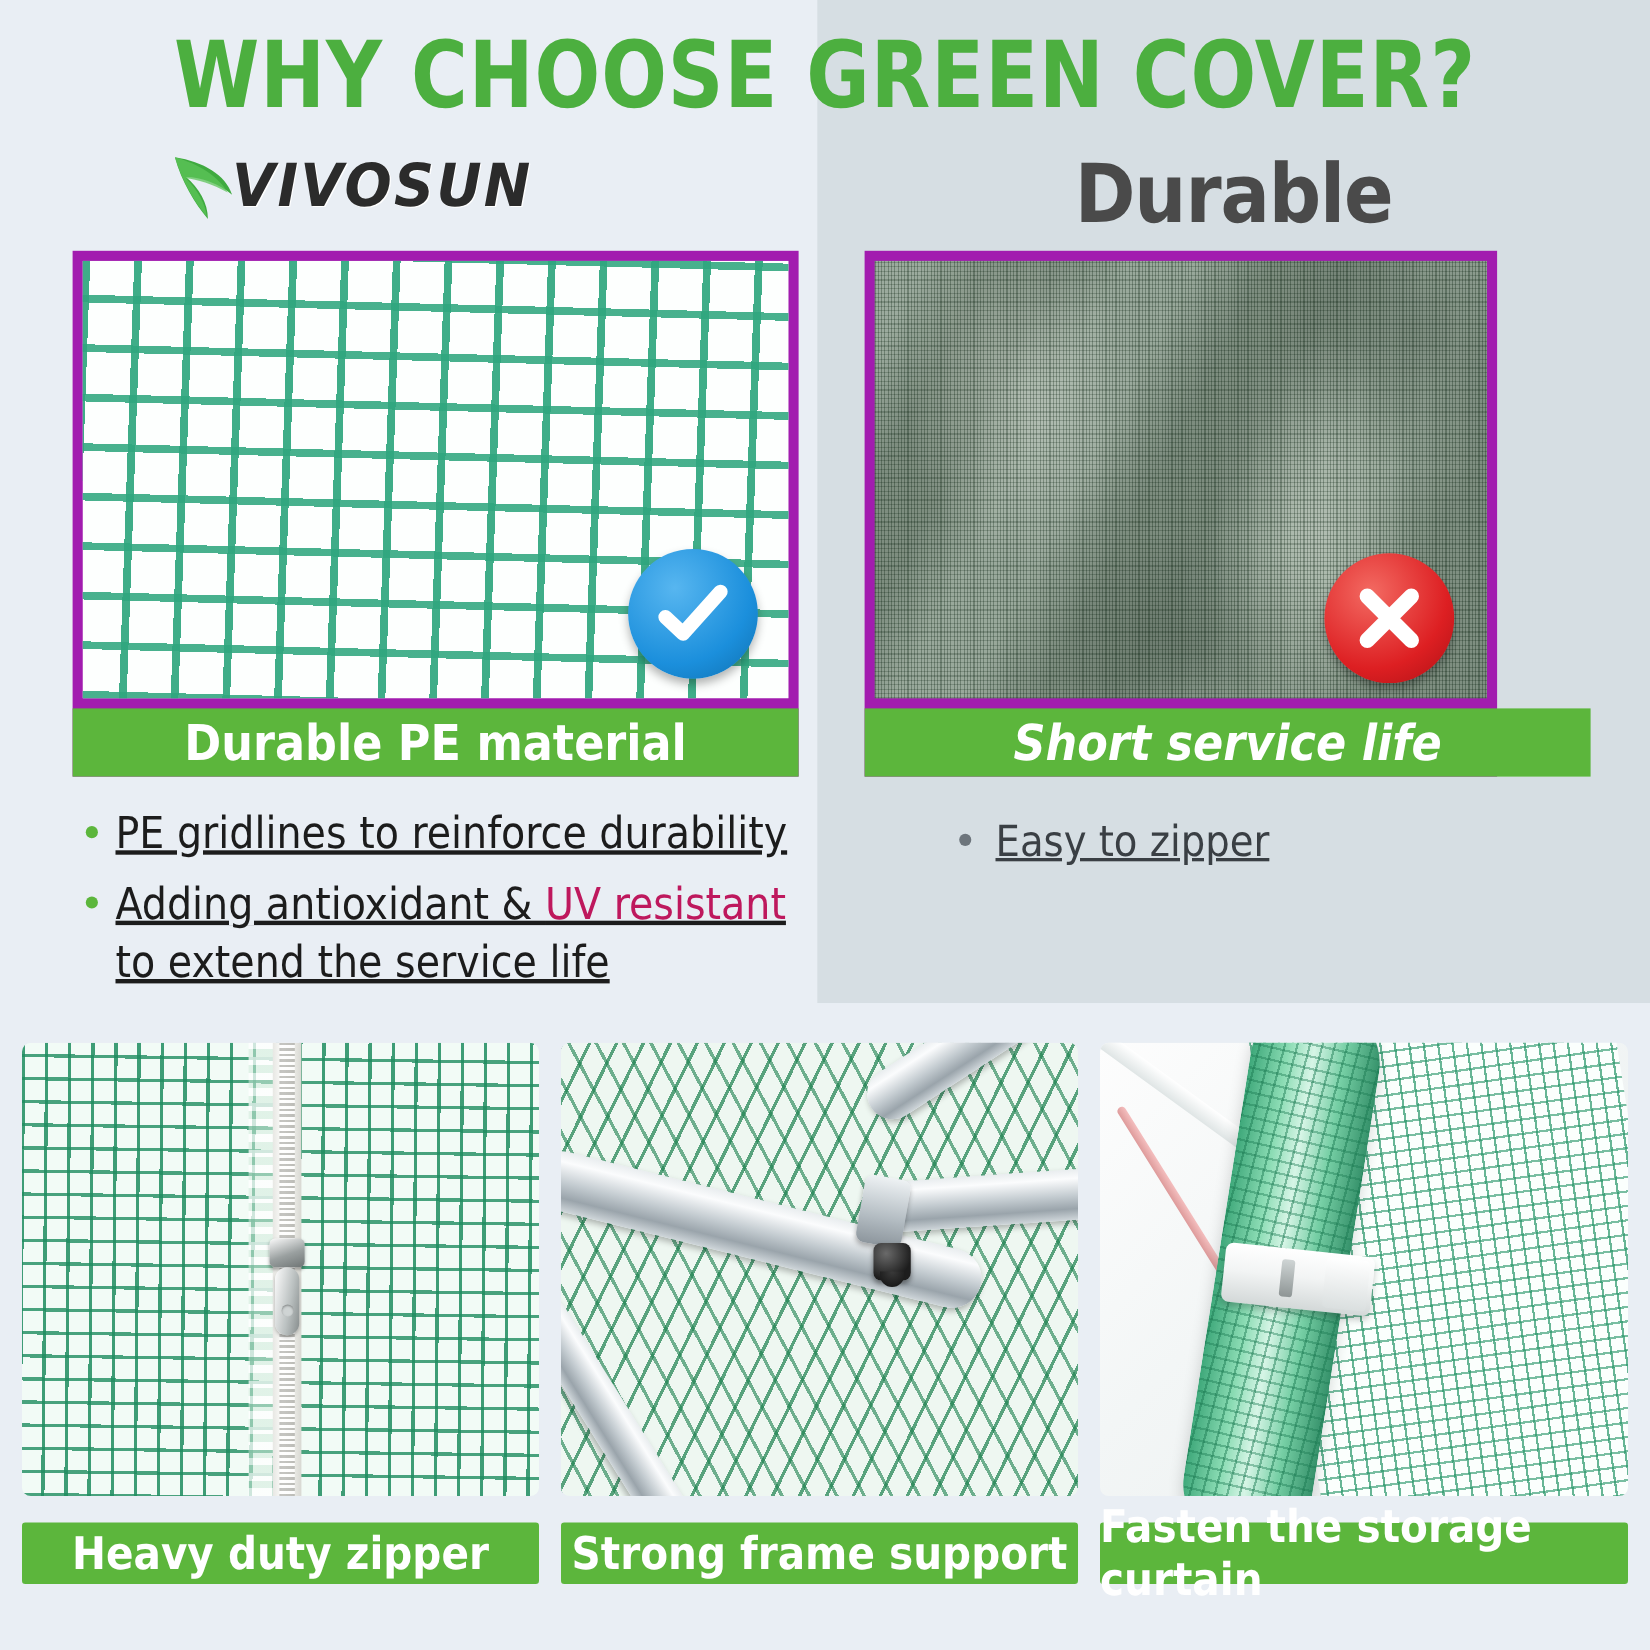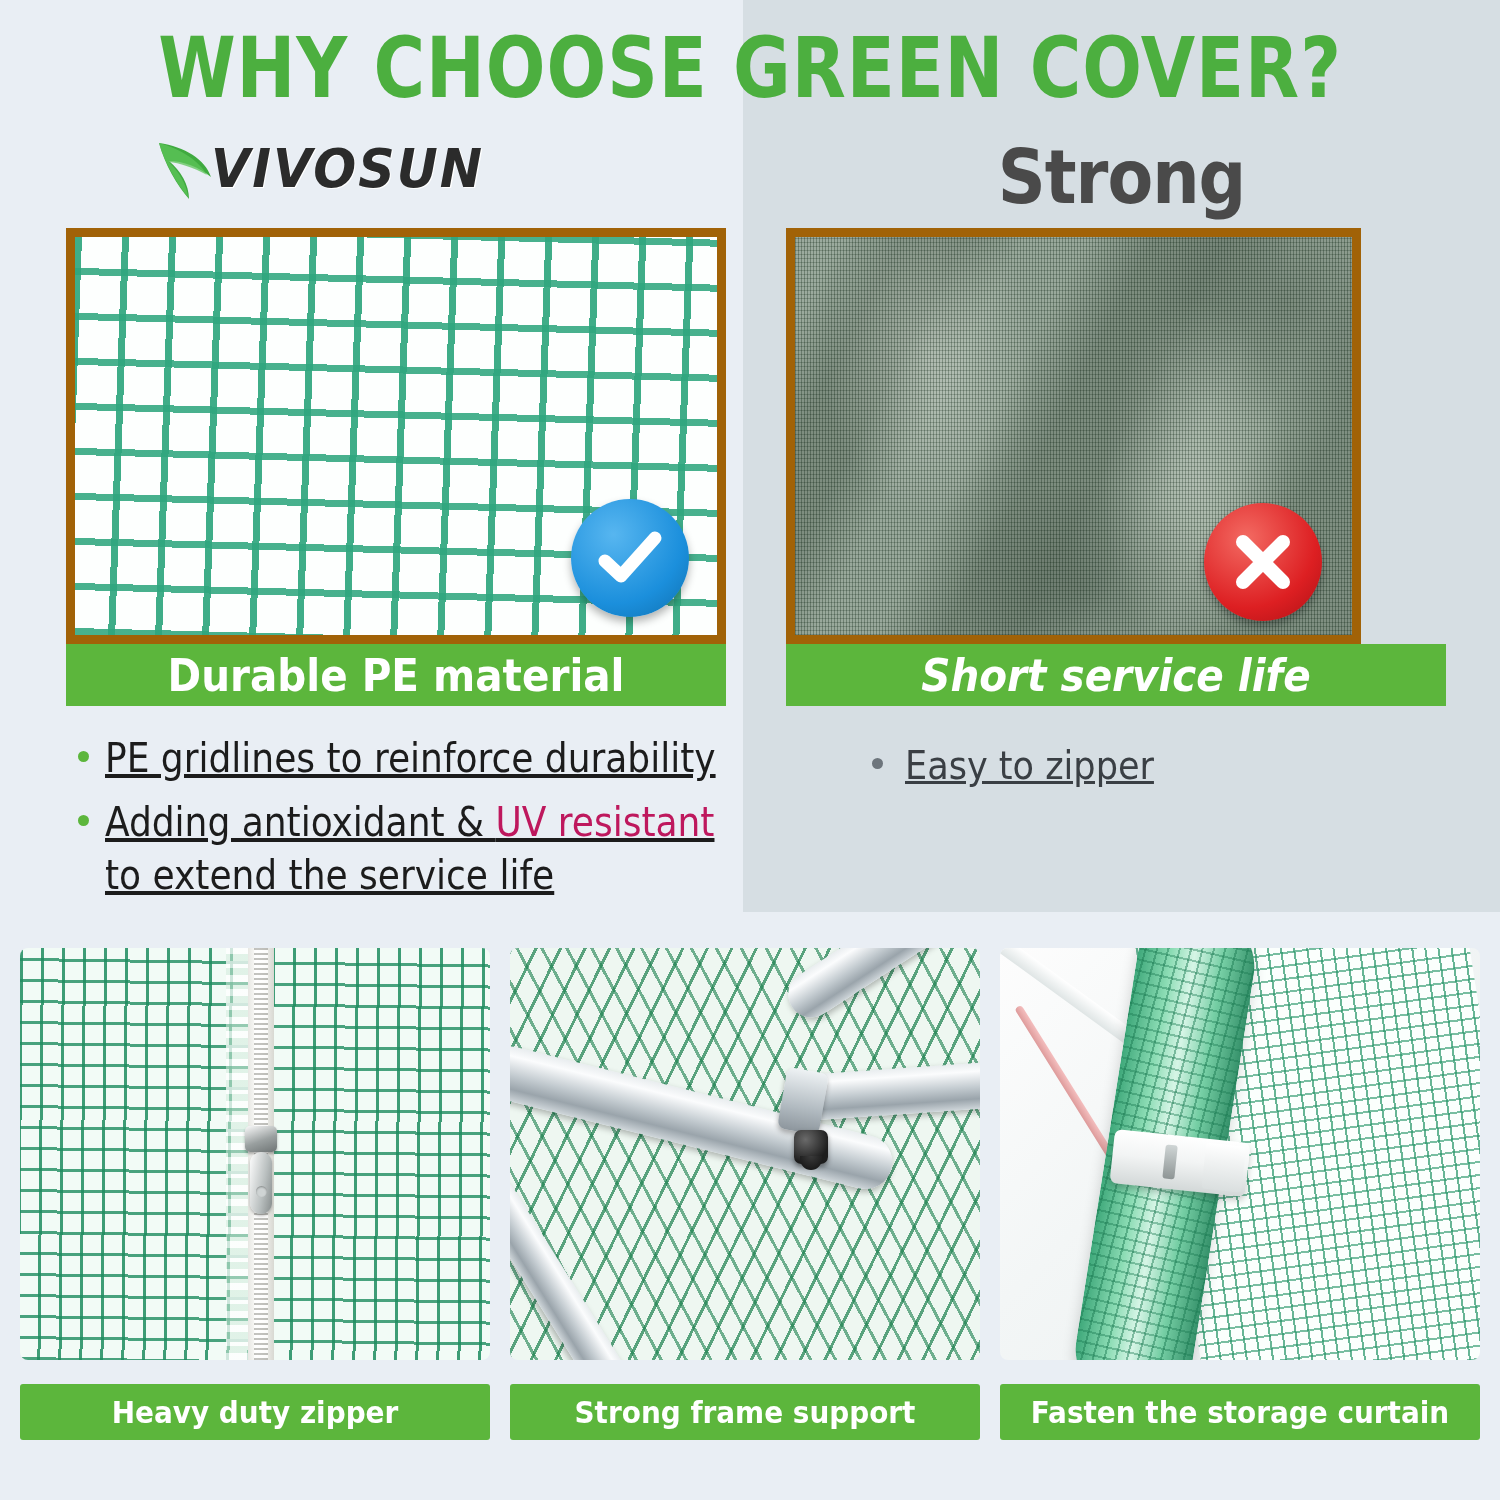--- a/index.html
+++ b/index.html
@@ -30,21 +30,21 @@
     font-size:54px;font-weight:bold;color:#2b2b2b;letter-spacing:2px;
     font-style:italic;transform:scaleX(1.04);transform-origin:0 50%;
     text-shadow:1px 1px 0 #fff;
   }
   .others{
     position:absolute;left:743px;top:134px;width:757px;text-align:center;
     font-size:74px;font-weight:bold;color:#4a4a4a;letter-spacing:-1px;
   }
 
   
-  .panel{position:absolute;background:#a16207;padding:9px;box-sizing:border-box;}
+  .panel{position:absolute;background:#a21caf;padding:9px;box-sizing:border-box;}
   .panel.left{left:66px;top:228px;width:660px;height:478px;}
   .panel.right{left:786px;top:228px;width:575px;height:478px;font-style:italic;}
   .photo{position:relative;width:100%;height:398px;overflow:hidden;}
 
   
   .mesh{
     width:100%;height:100%;
     background-color:#fdfffe;
     background-image:
       repeating-linear-gradient(92deg, rgba(47,166,126,0.92) 0 7px, rgba(255,255,255,0) 7px 47px),
@@ -166,21 +166,21 @@
     transform:rotate(58deg);background:linear-gradient(180deg,#f3b4b4,#d98a8a);opacity:.85;}
   .buckle{position:absolute;left:112px;top:188px;width:136px;height:54px;border-radius:7px;
     transform:rotate(6deg);
     background:linear-gradient(180deg,#ffffff 0%,#f2f4f4 46%,#d3d8d8 100%);
     box-shadow:0 4px 7px rgba(0,0,0,0.22);}
   .buckle:before{content:"";position:absolute;left:52px;top:10px;width:12px;height:34px;border-radius:3px;
     background:linear-gradient(180deg,#cfd5d5,#8e9595);}
   .buckle:after{content:"";position:absolute;left:92px;top:4px;width:40px;height:46px;border-radius:4px;
     background:linear-gradient(180deg,#ffffff,#dadfdf);}
   .gcap{position:absolute;top:1384px;height:56px;background:#5cb63c;border-radius:3px;
-    display:flex;align-items:center;justify-content:center;color:#fff;font-size:31px;font-weight:bold;}
+    display:flex;align-items:center;justify-content:center;color:#fff;font-size:41px;font-weight:bold;}
   .gcap.c1{left:20px;width:470px;}
   .gcap.c2{left:510px;width:470px;}
   .gcap.c3{left:1000px;width:480px;}
 </style>
 </head>
 <body>
 
 <div class="stage">
 
   <div class="bg-left"></div>
@@ -192,21 +192,21 @@
   <div class="brand">
     <div class="leaf">
       <svg viewBox="0 0 62 64" width="62" height="64">
         <path d="M4 6 C30 10 50 22 56 40 C44 30 28 24 14 24 C26 34 34 48 34 62 C22 48 10 28 4 6 Z" fill="#3faa3f"></path>
         <path d="M4 6 C26 12 44 24 52 38 C38 30 24 26 14 25 C24 35 32 48 33 60 C21 46 10 26 4 6 Z" fill="#5ec45a" opacity="0.75"></path>
       </svg>
     </div>
     <div class="brandtext">VIVOSUN</div>
   </div>
 
-  <div class="others">Strong</div>
+  <div class="others">Durable</div>
 
   <div class="panel left">
     <div class="photo">
       <div class="mesh"></div>
       <div class="badge ok">
         <svg viewBox="0 0 74 74">
           <path d="M12 40 L28 55 L62 17" stroke="#ffffff" stroke-width="13" stroke-linecap="round" stroke-linejoin="round" fill="none"></path>
         </svg>
       </div>
     </div>

